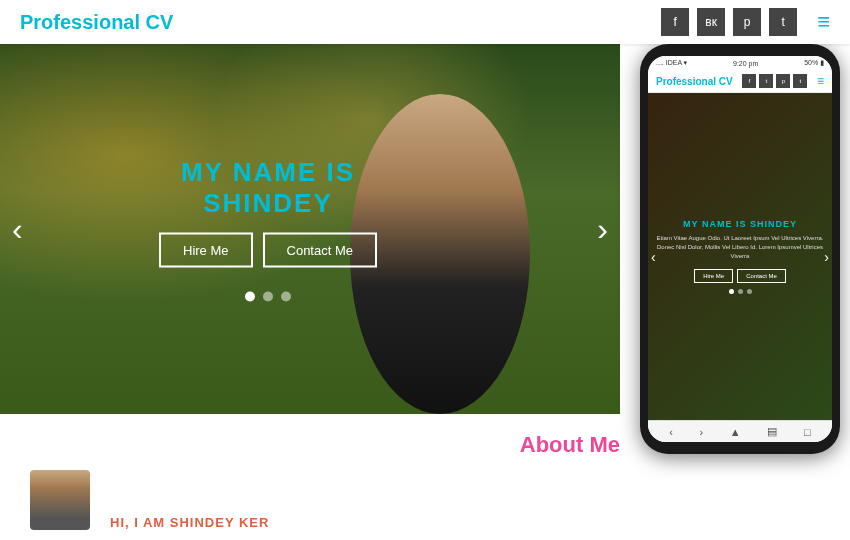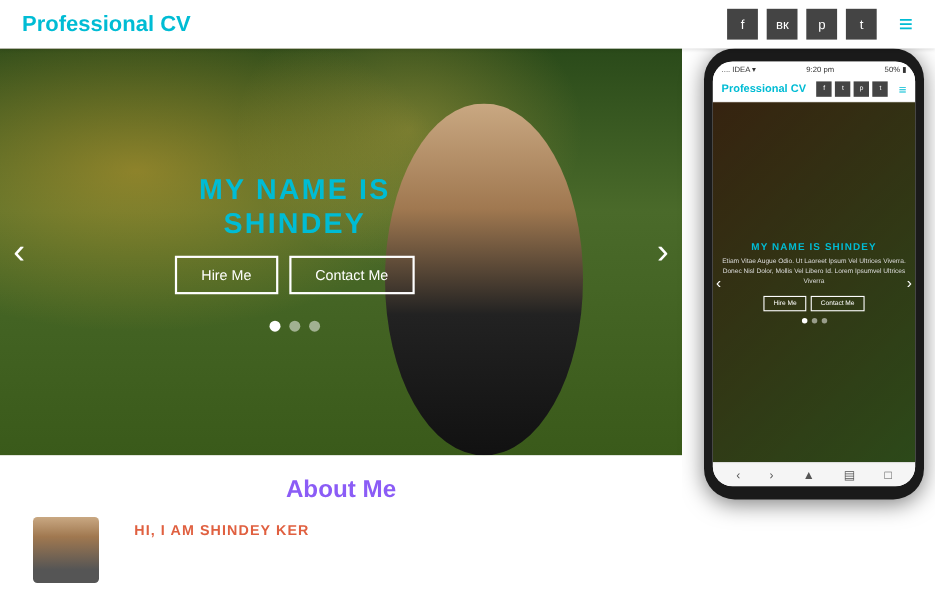--- a/index.html
+++ b/index.html
@@ -304,31 +304,31 @@
     .bottom-section {
       position: absolute;
       bottom: 0; left: 0;
       width: 620px;
       height: 126px;
       background: #fff;
       display: flex;
       flex-direction: column;
     }
     .about-title {
-      text-align: center;
+      text-align: right;
       font-size: 22px;
       font-weight: 700;
-      color: #8b5cf6;
+      color: #ec4899;
       padding: 18px 0 12px;
     }
     .about-content {
       display: flex;
-      align-items: flex-start;
+      align-items: flex-end;
       padding: 0 30px;
-      gap: 32px;
+      gap: 20px;
     }
     .about-avatar {
       width: 60px; height: 60px;
       background: linear-gradient(180deg, #c9a882 0%, #a07850 30%, #555 80%);
       border-radius: 4px;
       flex-shrink: 0;
     }
     .about-text {
       font-size: 13px;
       color: #e06040;

